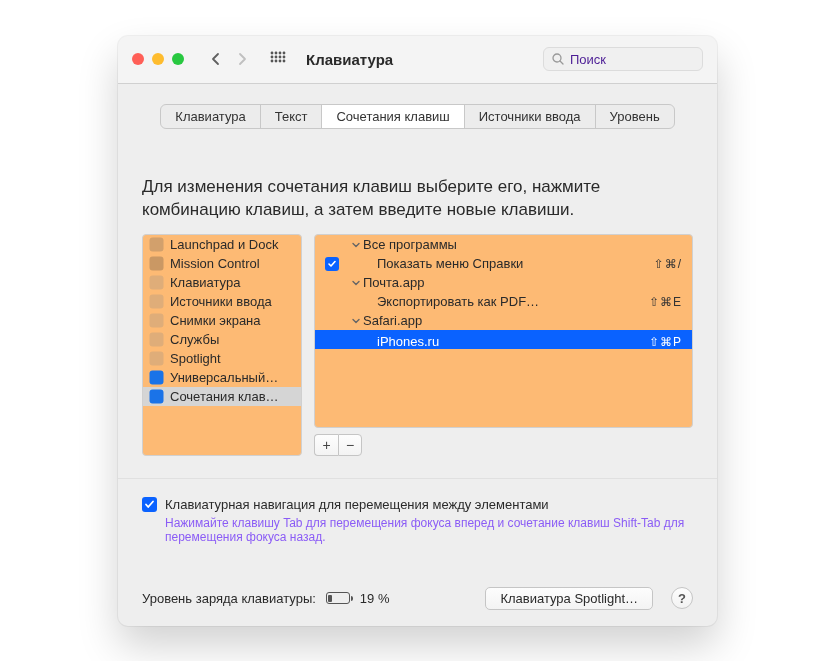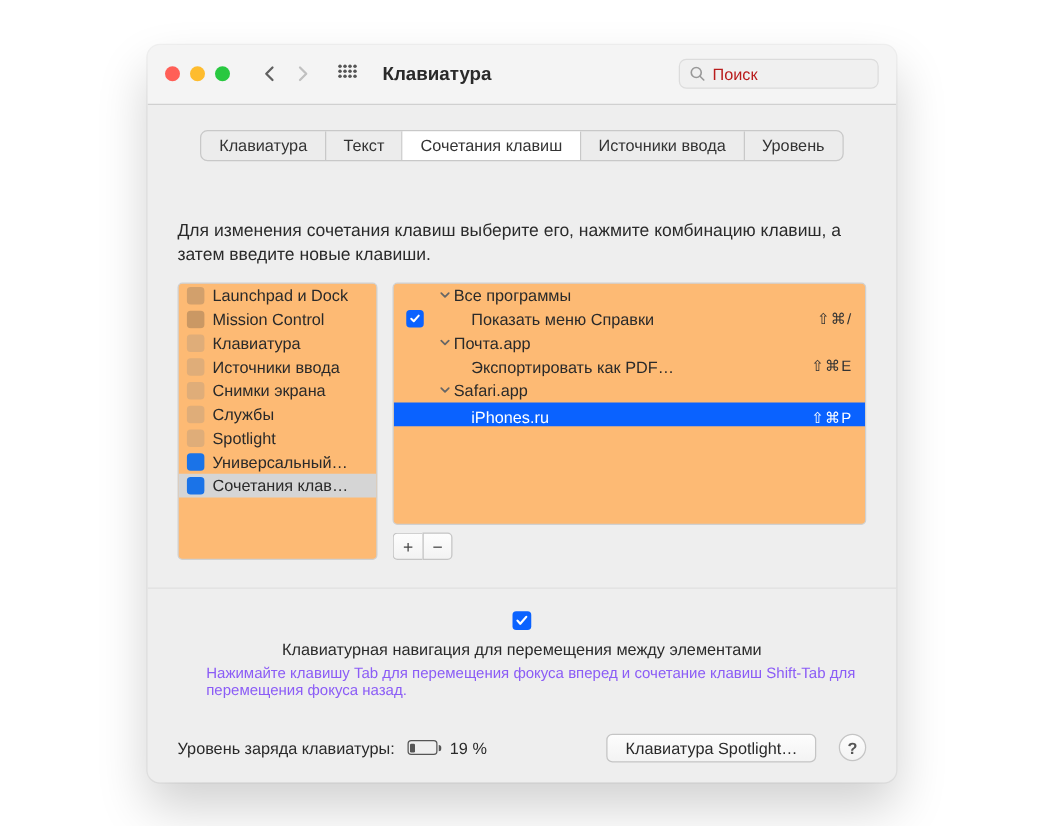--- a/index.html
+++ b/index.html
@@ -50,37 +50,37 @@
     width:24px; height:24px; display:flex; align-items:center; justify-content:center;
     color:#777; border-radius:4px;
   }
   .nav-btn.disabled { color:#c0c0c0; }
   .title { font-weight:600; font-size:15px; margin-left:6px; }
   .spacer { flex:1; }
   .search {
     display:flex; align-items:center; gap:6px;
     background:#f0f0f0; border:1px solid #dcdcdc;
     border-radius:6px; padding:3px 8px; width:160px; height:24px;
-    color:#b91c1c; font-size:13px;
+    color:#4c1d95; font-size:13px;
   }
 
   .tabs-row { display:flex; justify-content:center; padding:20px 0 14px; }
   .seg {
     display:flex; border:1px solid #c8c8c8; border-radius:6px;
     overflow:hidden; background:#ececec;
   }
   .seg .tab {
     padding:4px 14px; font-size:13px; color:#333;
     border-right:1px solid #c8c8c8;
   }
   .seg .tab:last-child { border-right:0; }
   .seg .tab.active { background:#fff; }
 
   .content { padding: 0 24px 16px; display:flex; flex-direction:column; flex:1; }
-  .description { font-size:14px; line-height:1.4; margin-bottom:12px;margin-top:32px; }
+  .description { font-size:17px; line-height:1.4; margin-bottom:12px;margin-top:32px; }
 
   .columns { display:flex; gap:12px; height:222px; }
   .pane {
     background:#fdba74; border:1px solid var(--border); border-radius:4px;
     overflow-y:auto; font-size:13px;
   }
   .left-pane { width:160px; }
   .right-wrap { flex:1; display:flex; flex-direction:column; gap:6px; }
   .right-pane { flex:1; }
 
@@ -109,21 +109,21 @@
     width:24px; height:22px; display:flex; align-items:center; justify-content:center;
     background: linear-gradient(#fdfdfd,#f3f3f3);
     border:1px solid #c5c5c5; font-size:14px; color:#444;
   }
   .arbtn:first-child { border-right:0; border-radius:4px 0 0 4px;}
   .arbtn:last-child { border-radius:0 4px 4px 0;}
 
   .divider { border-top:1px solid var(--border-light); margin: 22px -24px 18px; }
 
   .kbnav { display:flex; flex-direction:column; gap:4px; }
-  .kbnav-row { display:flex; align-items:center; gap:8px;flex-direction:column; }
+  .kbnav-row { display:flex; align-items:center; gap:8px; }
   .checkbox {
     width:15px; height:15px; border-radius:3px;
     background: var(--accent); display:flex; align-items:center; justify-content:center;
     flex-shrink:0;
   }
   .hint { font-size:12px; color:#8b5cf6; padding-left:23px;}
 
   .footer {
     margin-top:auto; padding-top:22px;
     display:flex; align-items:center; gap:10px;

